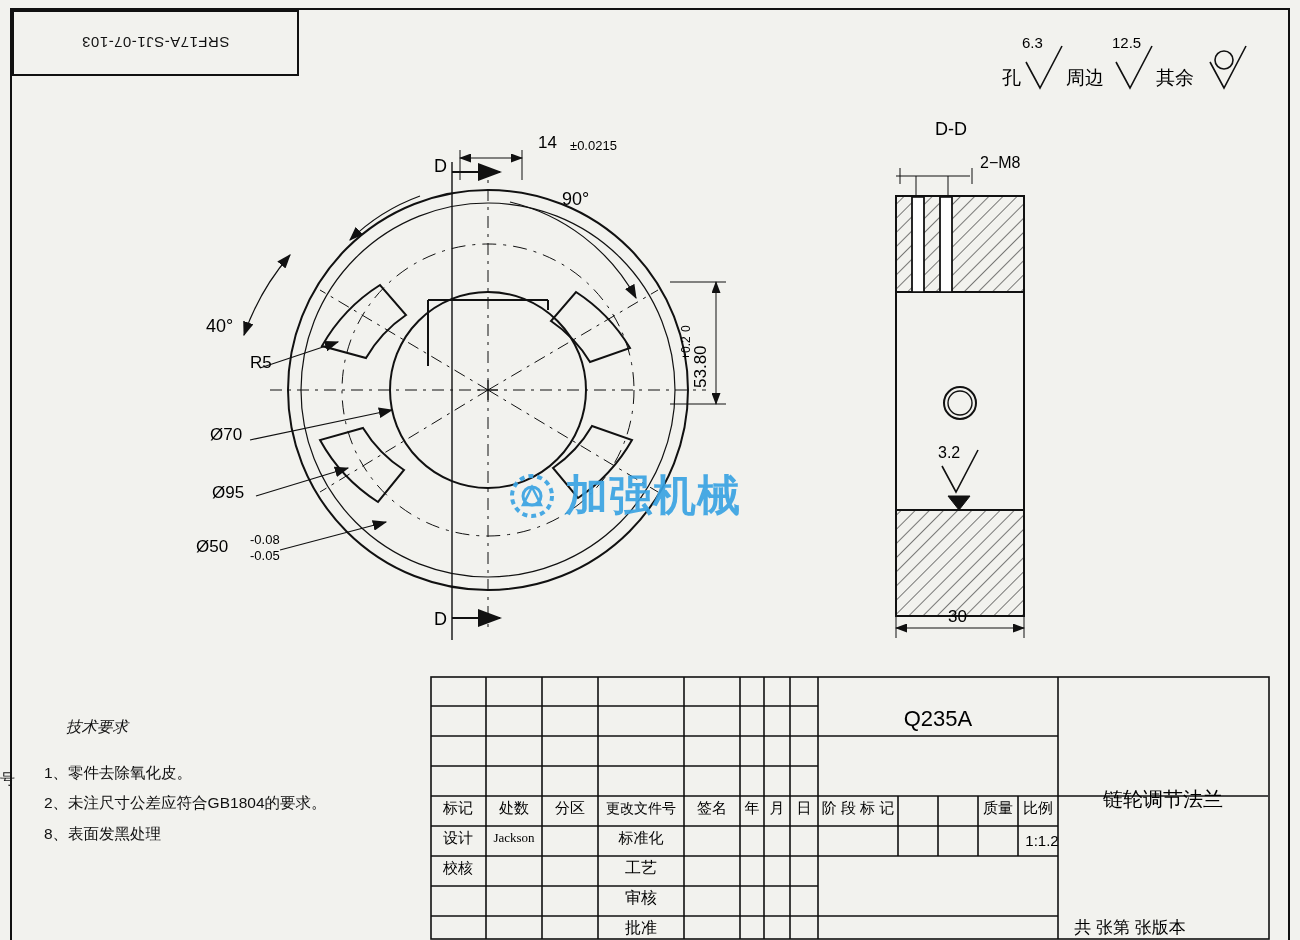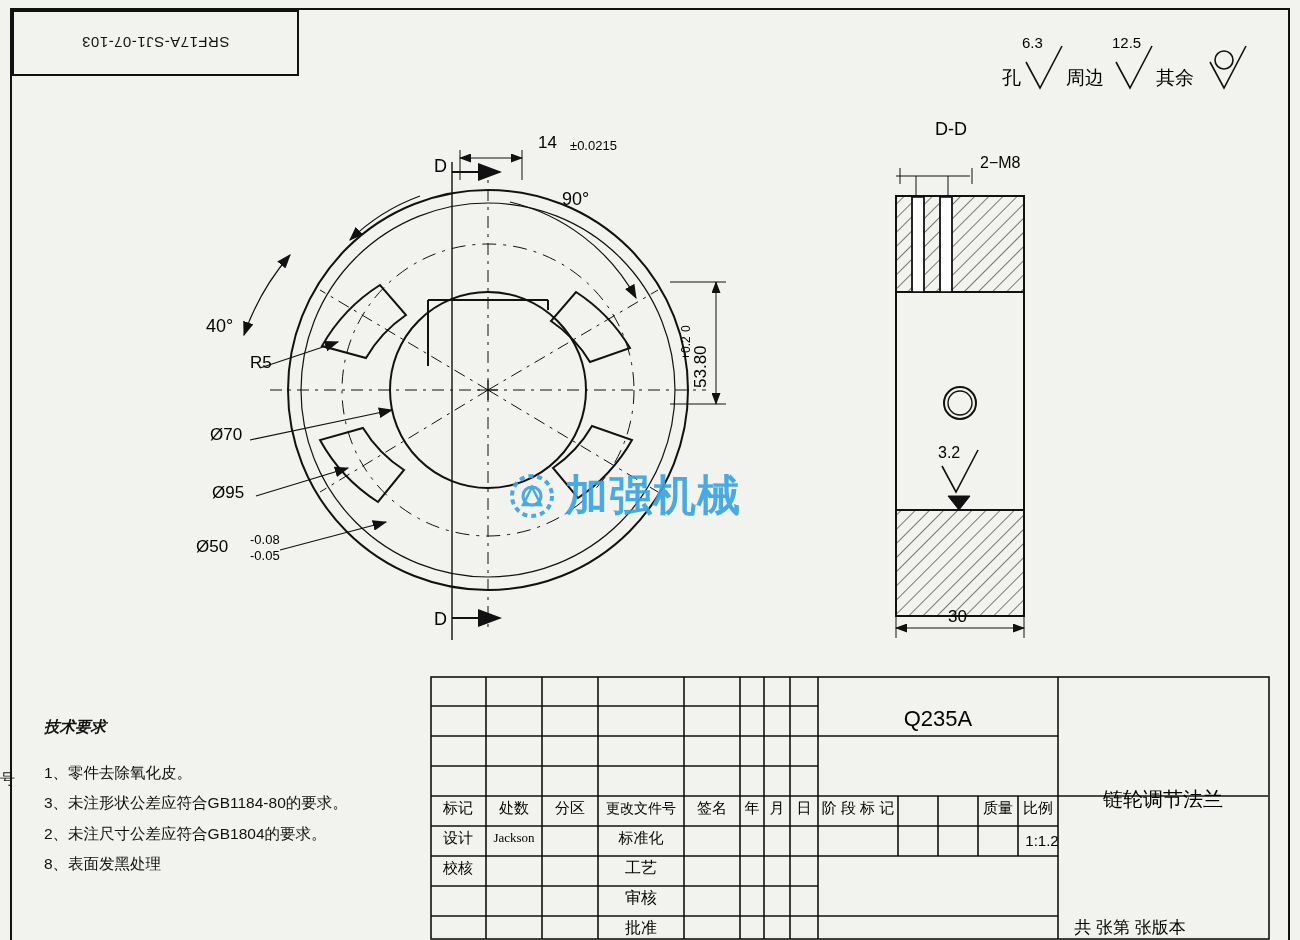--- a/index.html
+++ b/index.html
@@ -35,21 +35,21 @@
   
   .rough-wrap{
     position:absolute;right:20px;top:22px;height:70px;width:280px;
   }
   svg{display:block;}
   
   .tech{
     position:absolute;left:28px;top:712px;width:400px;
     font-size:15.5px;line-height:1.95;
   }
-  .tech-title{margin-left:16px;font-style:italic;font-weight:bold;margin-bottom:2px;}
+  .tech-title{margin-left:38px;font-style:italic;font-weight:normal;margin-bottom:2px;}
   .tech li{list-style:none;}
   .tech ol{margin:16px;padding:0;}
   .left-num{
     position:absolute;left:0px;top:770px;font-size:15px;
   }
   
   .title-block{
     position:absolute;left:430px;top:676px;width:840px;height:264px;
   }
   
@@ -276,21 +276,20 @@
         </g>
       </svg>
     </span>
     <span>加强机械</span>
   </div>
 
   <div class="tech">
     <div class="tech-title">技术要求</div>
     <ol>
       <li>1、零件去除氧化皮。</li>
-      <li>3、未注形状公差应符合GB1184-80的要求。</li>
       <li>2、未注尺寸公差应符合GB1804的要求。</li>
       <li>8、表面发黑处理</li>
     </ol>
   </div>
 
   <div class="title-block">
     <svg width="840" height="264" viewBox="0 0 840 264">
       <g stroke="#111" stroke-width="1.6" fill="none">
 
         <rect x="1" y="1" width="838" height="262"></rect>

